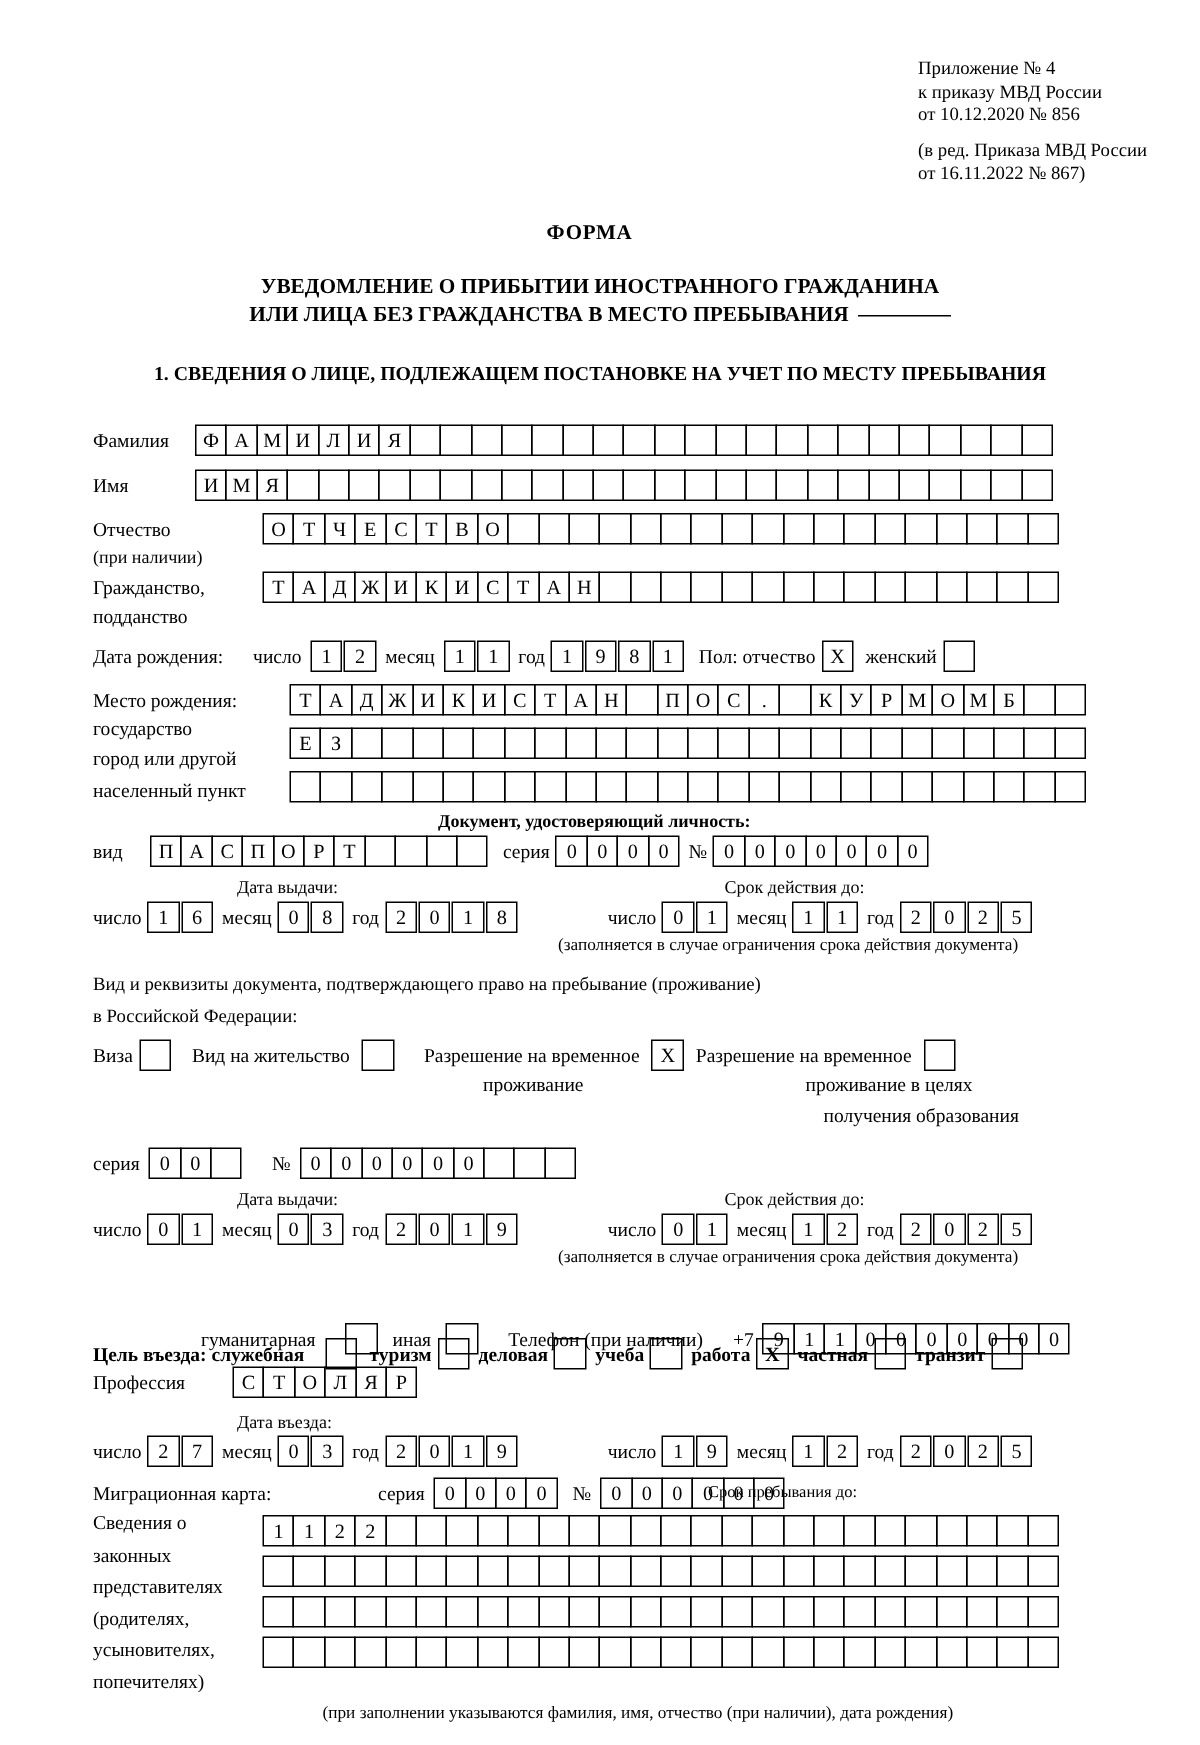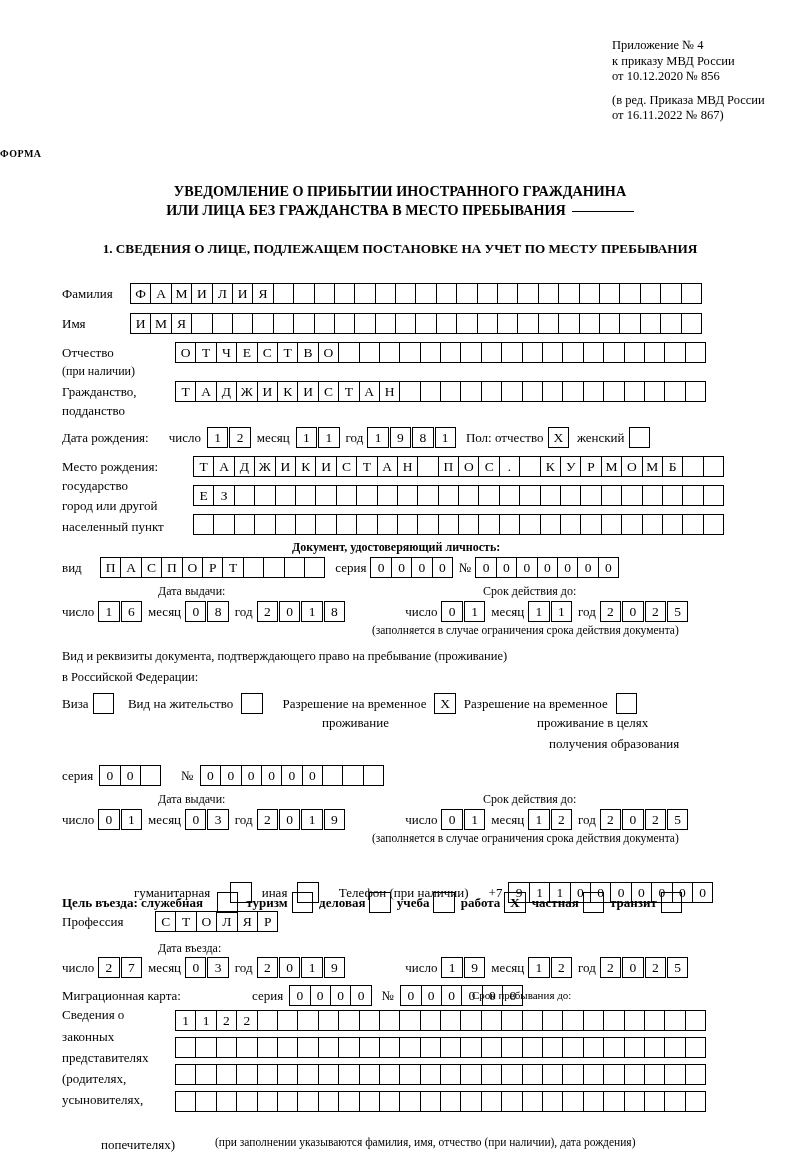--- a/index.html
+++ b/index.html
@@ -31,23 +31,23 @@
     width: 180px;
     font-size: 12.5px;
     line-height: 15.5px;
   }
   .header-right .gap { height: 8px; }
   .forma {
     position: absolute;
     top: 148px;
     left: 0;
     width: 786px;
-    text-align: left;
+    text-align: center;
     font-weight: bold;
-    font-size: 10px;
+    font-size: 14px;
     letter-spacing: .5px;
   }
 
   .doc-title {
     position: absolute;
     top: 182px;
     left: 0;
     width: 800px;
     text-align: center;
     font-weight: bold;
@@ -800,21 +800,21 @@
   </div>
   <div class="row" style="top:1050px; left:62px;">
     <span class="lbl">представителях</span>
   </div>
   <div class="row" style="top:1071px; left:62px;">
     <span class="lbl">(родителях,</span>
   </div>
   <div class="row" style="top:1092px; left:62px;">
     <span class="lbl">усыновителях,</span>
   </div>
-  <div class="row" style="top:1137px; left:62px;margin-left:39px;">
+  <div class="row" style="top:1113px; left:62px;">
     <span class="lbl">попечителях)</span>
   </div>
 
   <div class="row" style="top:1010px; left:175px;">
     <span class="cells" id="legal-r1">
         <span class="cell">1</span>
         <span class="cell">1</span>
         <span class="cell">2</span>
         <span class="cell">2</span>
         <span class="cell"></span>

